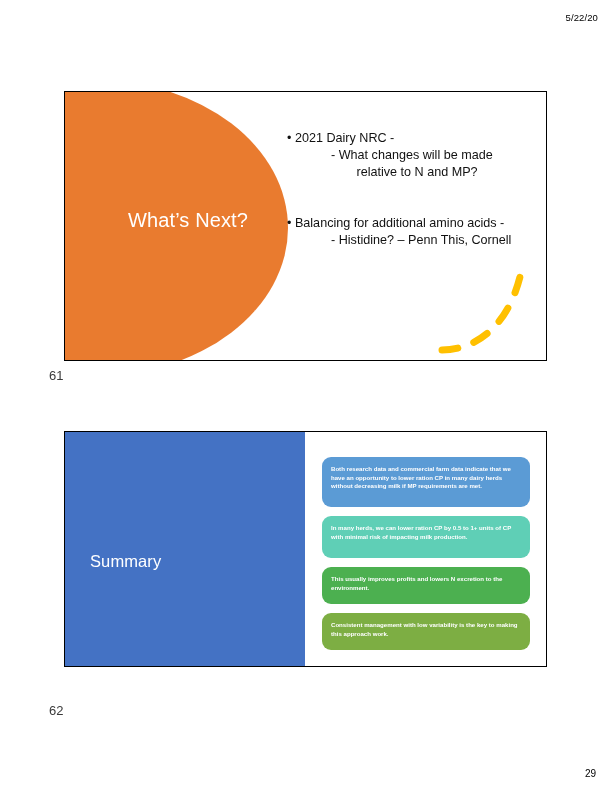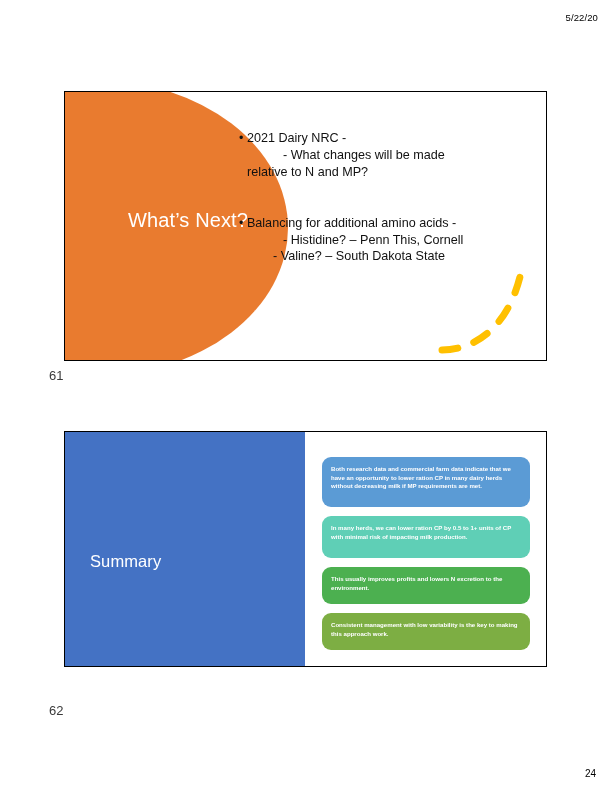--- a/index.html
+++ b/index.html
@@ -77,30 +77,30 @@
 
   .body-block {
     position: absolute;
     left: 174px;
     top: 38px;
     width: 300px;
     color: #111111;
     font-size: 12.6px;
     line-height: 1.34;
   }
-  .body-block .grp { margin-bottom: 0; }
+  .body-block .grp { margin-bottom: 0; margin-left: 48px; }
   .body-block .grp + .grp { margin-top: 34px; }
   .bullet-line {
     white-space: pre;
   }
   .bullet-line.dot::before {
     content: "\2022\00a0";
   }
   .ind1 { padding-left: 44px; }
-  .ind2 { padding-left: 8px; }
+  .ind2 { padding-left: 8px; text-align: center; }
   .ind3 { padding-left: 34px; }
 
   
   .arc-svg {
     position: absolute;
     right: 2px;
     bottom: 0px;
     width: 108px;
     height: 110px;
   }
@@ -159,21 +159,20 @@
 
     <div class="grp">
       <div class="bullet-line dot">2021 Dairy NRC -</div>
       <div class="bullet-line ind1">- What changes will be made</div>
       <div class="bullet-line ind2">relative to N and MP?</div>
     </div>
 
     <div class="grp">
       <div class="bullet-line dot">Balancing for additional amino acids -</div>
       <div class="bullet-line ind1">- Histidine? – Penn This, Cornell</div>
-      <div class="bullet-line ind3">- Valine? – South Dakota State</div>
     </div>
 
   </div>
 
   <svg class="arc-svg" viewBox="0 0 108 110">
     <path d="M 6 100 C 38 100 74 78 86 18" fill="none" stroke="#FFC000" stroke-width="7" stroke-linecap="round" stroke-dasharray="16 17"></path>
   </svg>
 
 </div>
 
@@ -189,13 +188,13 @@
     <div class="card" id="card-1">Both research data and commercial farm data indicate that we have an opportunity to lower ration CP in many dairy herds without decreasing milk if MP requirements are met.</div>
     <div class="card" id="card-2">In many herds, we can lower ration CP by 0.5 to 1+ units of CP with minimal risk of impacting milk production.</div>
     <div class="card" id="card-3">This usually improves profits and lowers N excretion to the environment.</div>
     <div class="card" id="card-4">Consistent management with low variability is the key to making this approach work.</div>
   </div>
 
 </div>
 
 <div class="slide-number" id="slide2-number">62</div>
 
-<div class="page-footer">24</div>
+<div class="page-footer">29</div>
 
 </body></html>

